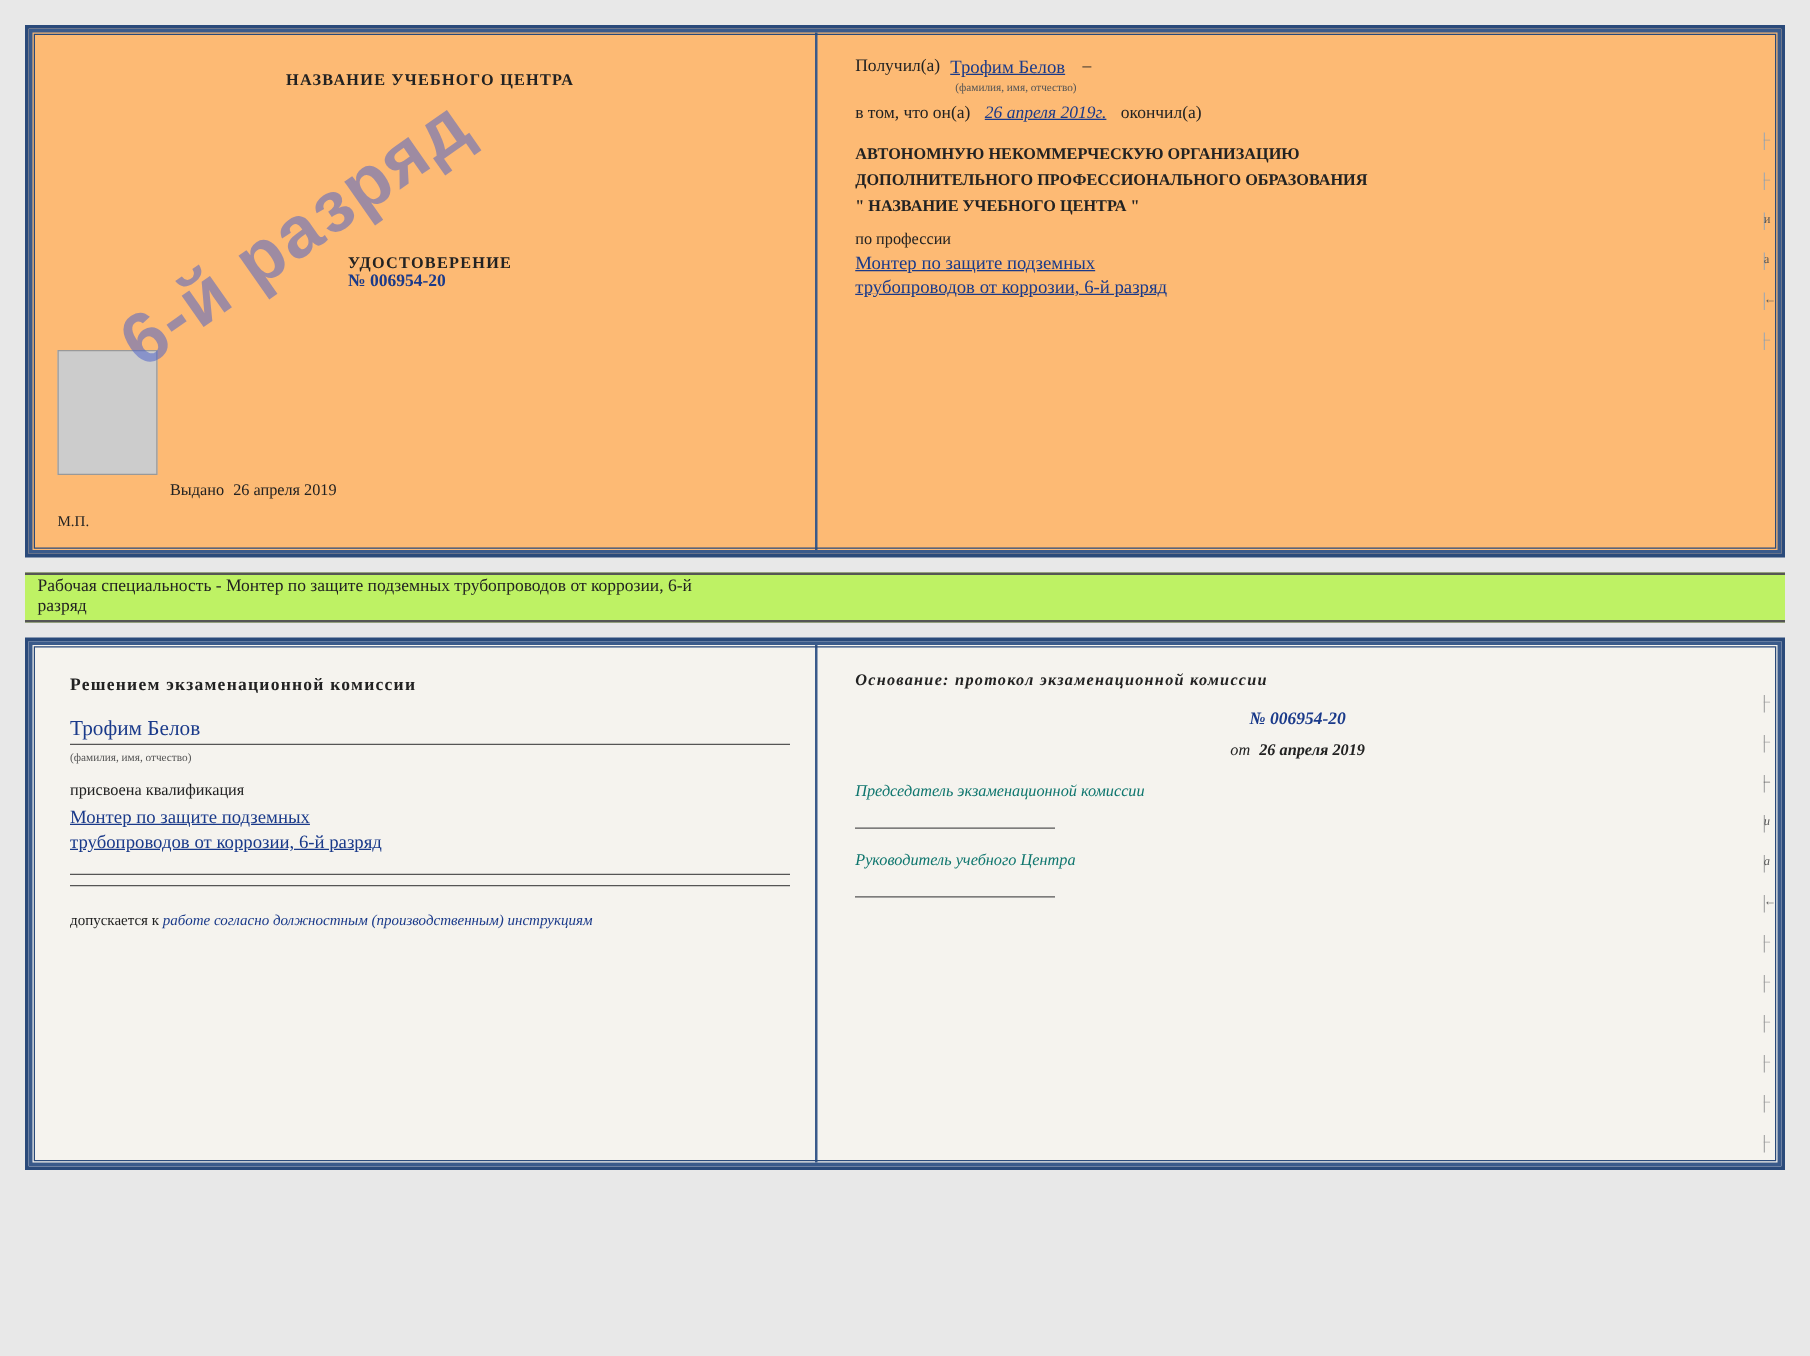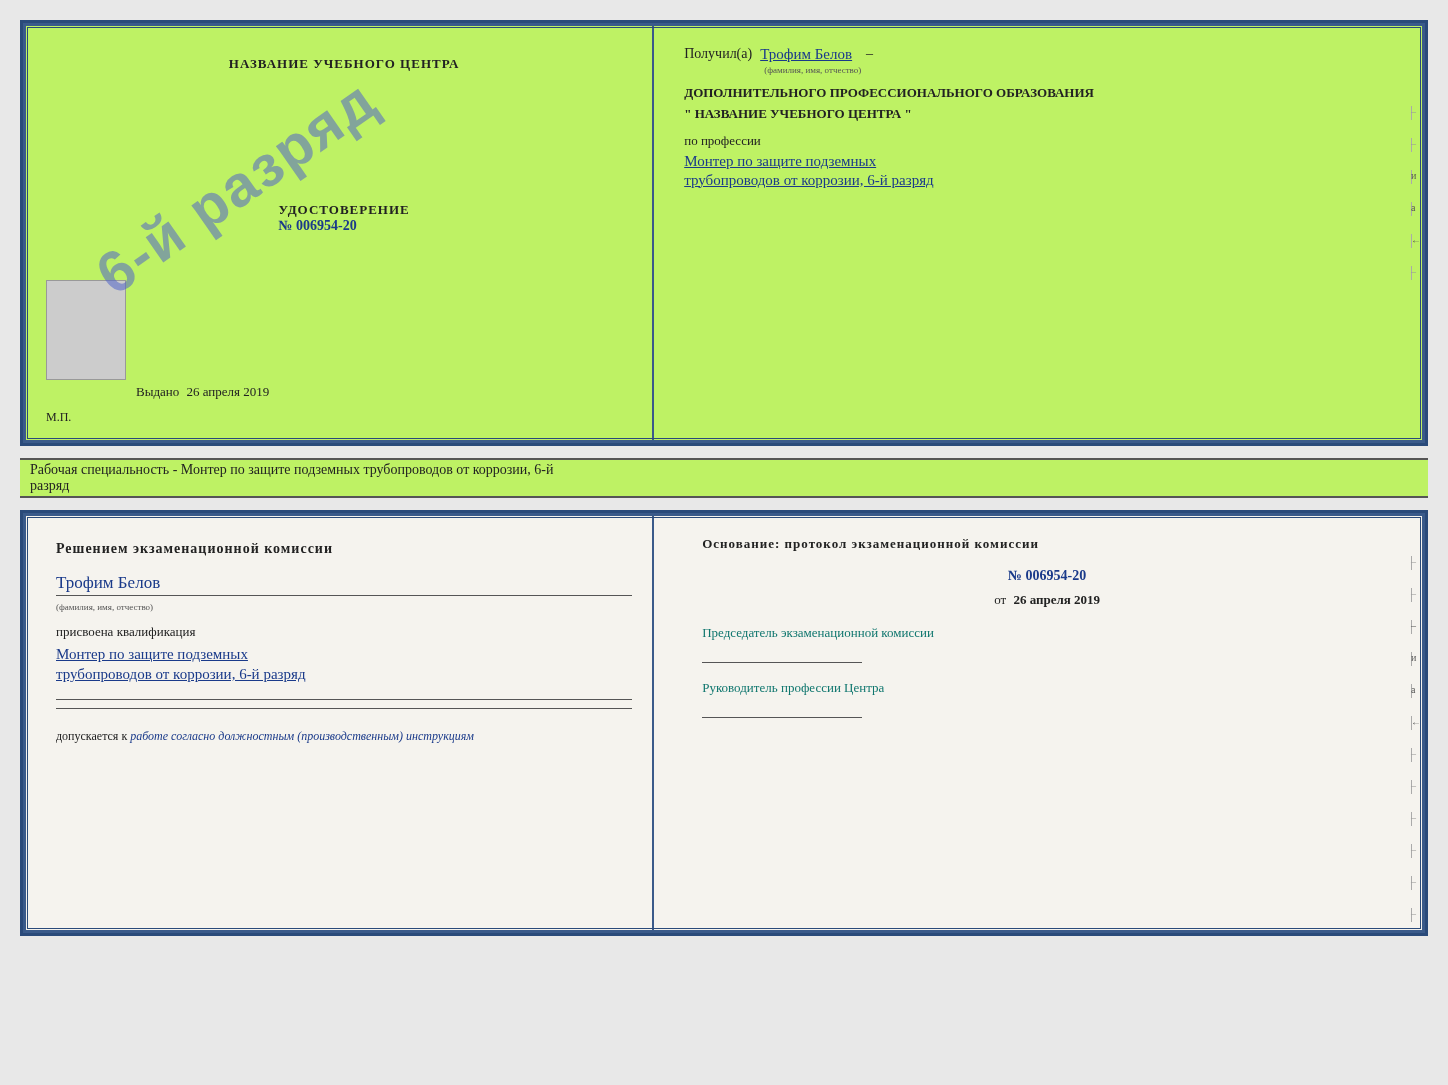--- a/index.html
+++ b/index.html
@@ -15,21 +15,21 @@
       display: flex;
       flex-direction: column;
       gap: 12px;
     }
 
     
     .cert-top {
       display: flex;
       width: 100%;
       border: 3px solid #3a5a8a;
-      background: #bef264;
+      background: #fdba74;
       position: relative;
       min-height: 420px;
     }
 
     .cert-top-left {
       width: 45%;
       border-right: 2px solid #3a5a8a;
       padding: 30px 20px 20px 30px;
       position: relative;
       display: flex;
@@ -213,22 +213,23 @@
 
     .cert-bottom-left {
       width: 45%;
       border-right: 2px solid #3a5a8a;
       padding: 25px 20px 20px 30px;
       position: relative;
     }
 
     .cert-bottom-right {
       width: 55%;
-      padding: 20px 30px 20px 48px;
+      padding: 20px 30px 20px 30px;
       position: relative;
+      font-style: italic;
     }
 
     .komissia-title {
       font-size: 14px;
       font-weight: bold;
       letter-spacing: 1px;
       text-align: justify;
       color: #222;
       margin-bottom: 16px;
     }
@@ -392,22 +393,28 @@
 
       <div class="cert-top-right">
 
         <div class="received-line">
           <span>Получил(а)</span>
           <span class="handwritten">Трофим Белов</span>
           <span style="margin-left:6px;">–</span>
           <small style="font-size:9px; color:#555; display:block; width:100%; margin-top:-6px; padding-left:80px;">(фамилия, имя, отчество)</small>
         </div>
 
+        <div class="date-line">
+          <span>в том, что он(а)</span>
+          <span class="date-handwritten" style="margin: 0 8px;">26 апреля 2019г.</span>
+          <span>окончил(а)</span>
+        </div>
 
         <div class="org-block">
+          <div>АВТОНОМНУЮ НЕКОММЕРЧЕСКУЮ ОРГАНИЗАЦИЮ</div>
           <div>ДОПОЛНИТЕЛЬНОГО ПРОФЕССИОНАЛЬНОГО ОБРАЗОВАНИЯ</div>
           <div>" НАЗВАНИЕ УЧЕБНОГО ЦЕНТРА "</div>
         </div>
 
         <div class="profession-label">по профессии</div>
         <span class="profession-handwritten">Монтер по защите подземных</span>
         <span class="profession-handwritten">трубопроводов от коррозии, 6-й разряд</span>
 
         <div class="right-side-lines">
           <div class="side-line">–</div>
@@ -466,21 +473,21 @@
           <span>от</span>
           <span class="from-date-num" style="margin-left:4px;">26 апреля 2019</span>
         </div>
 
         <div class="predsed-block">
           <div class="predsed-label">Председатель экзаменационной комиссии</div>
           <hr class="signature-line">
         </div>
 
         <div class="predsed-block">
-          <div class="predsed-label">Руководитель профессии Центра</div>
+          <div class="predsed-label">Руководитель учебного Центра</div>
           <hr class="signature-line">
         </div>
 
         <div class="right-side-lines2">
           <div class="side-line">–</div>
           <div class="side-line">–</div>
           <div class="side-line" style="font-size:10px;color:#555;">–</div>
           <div class="side-line" style="font-size:10px;color:#555;">и</div>
           <div class="side-line" style="font-size:10px;color:#555;">а</div>
           <div class="side-line" style="font-size:10px;color:#555;">←</div>

